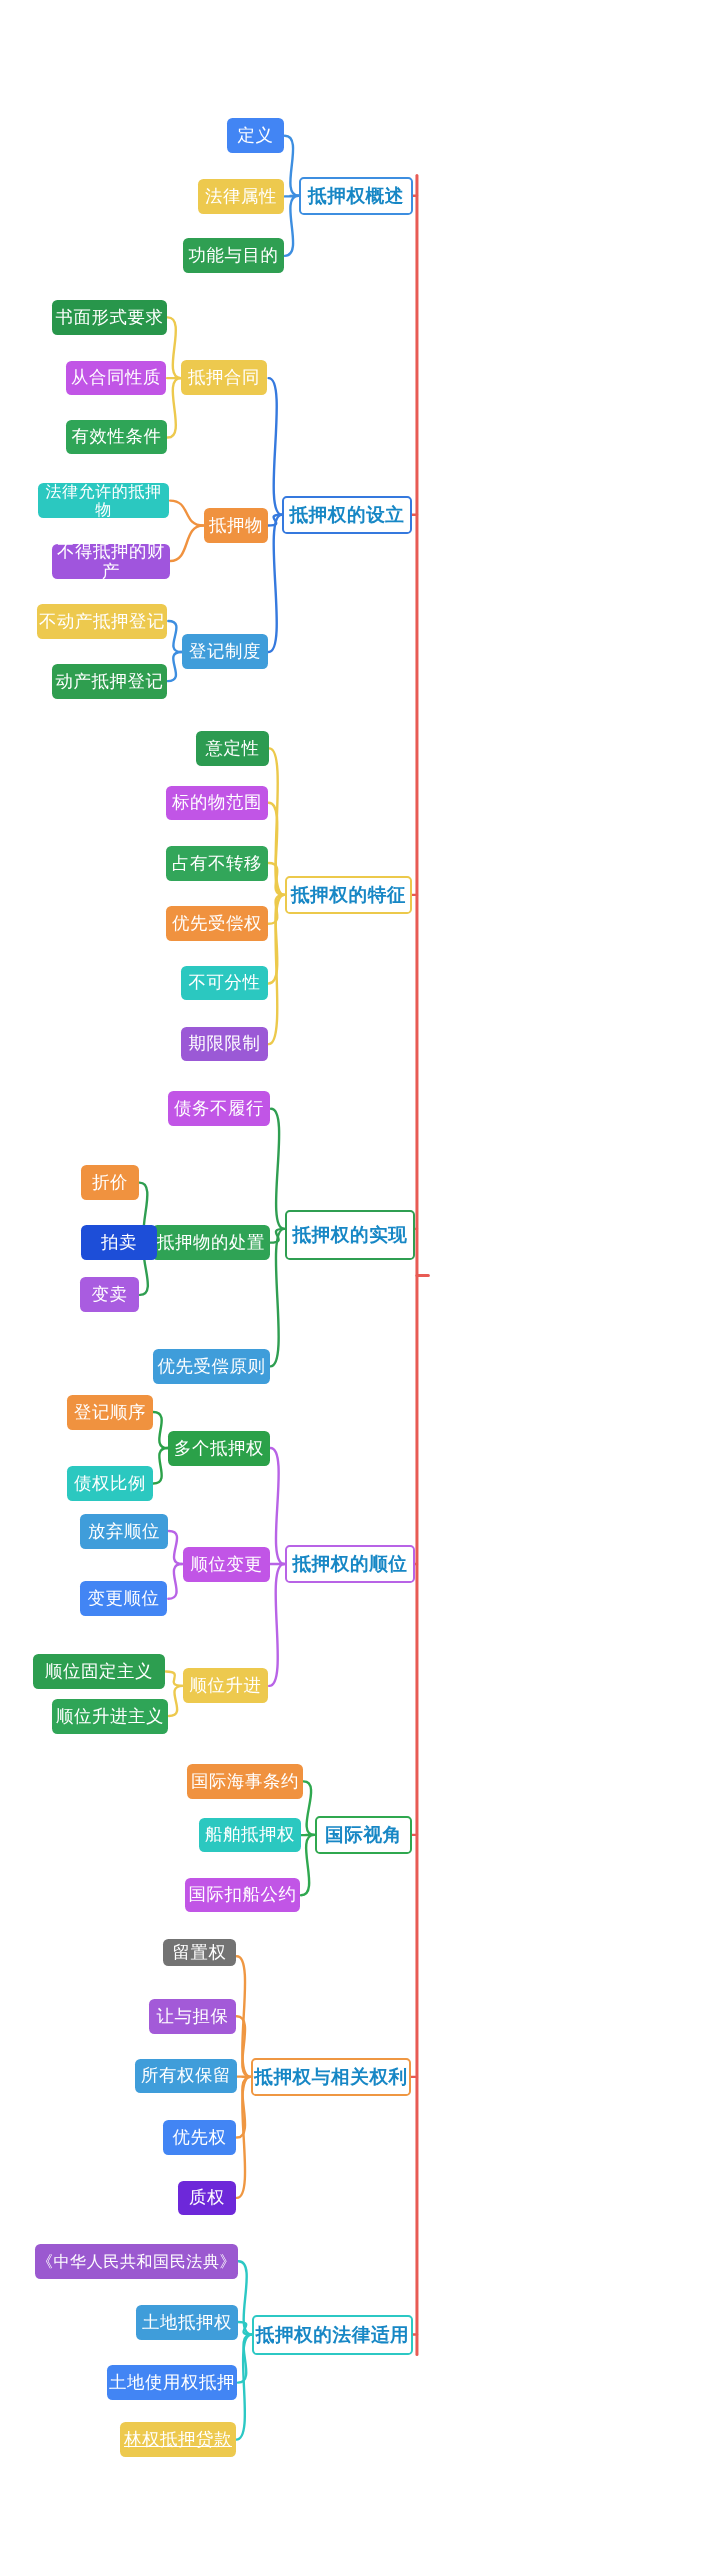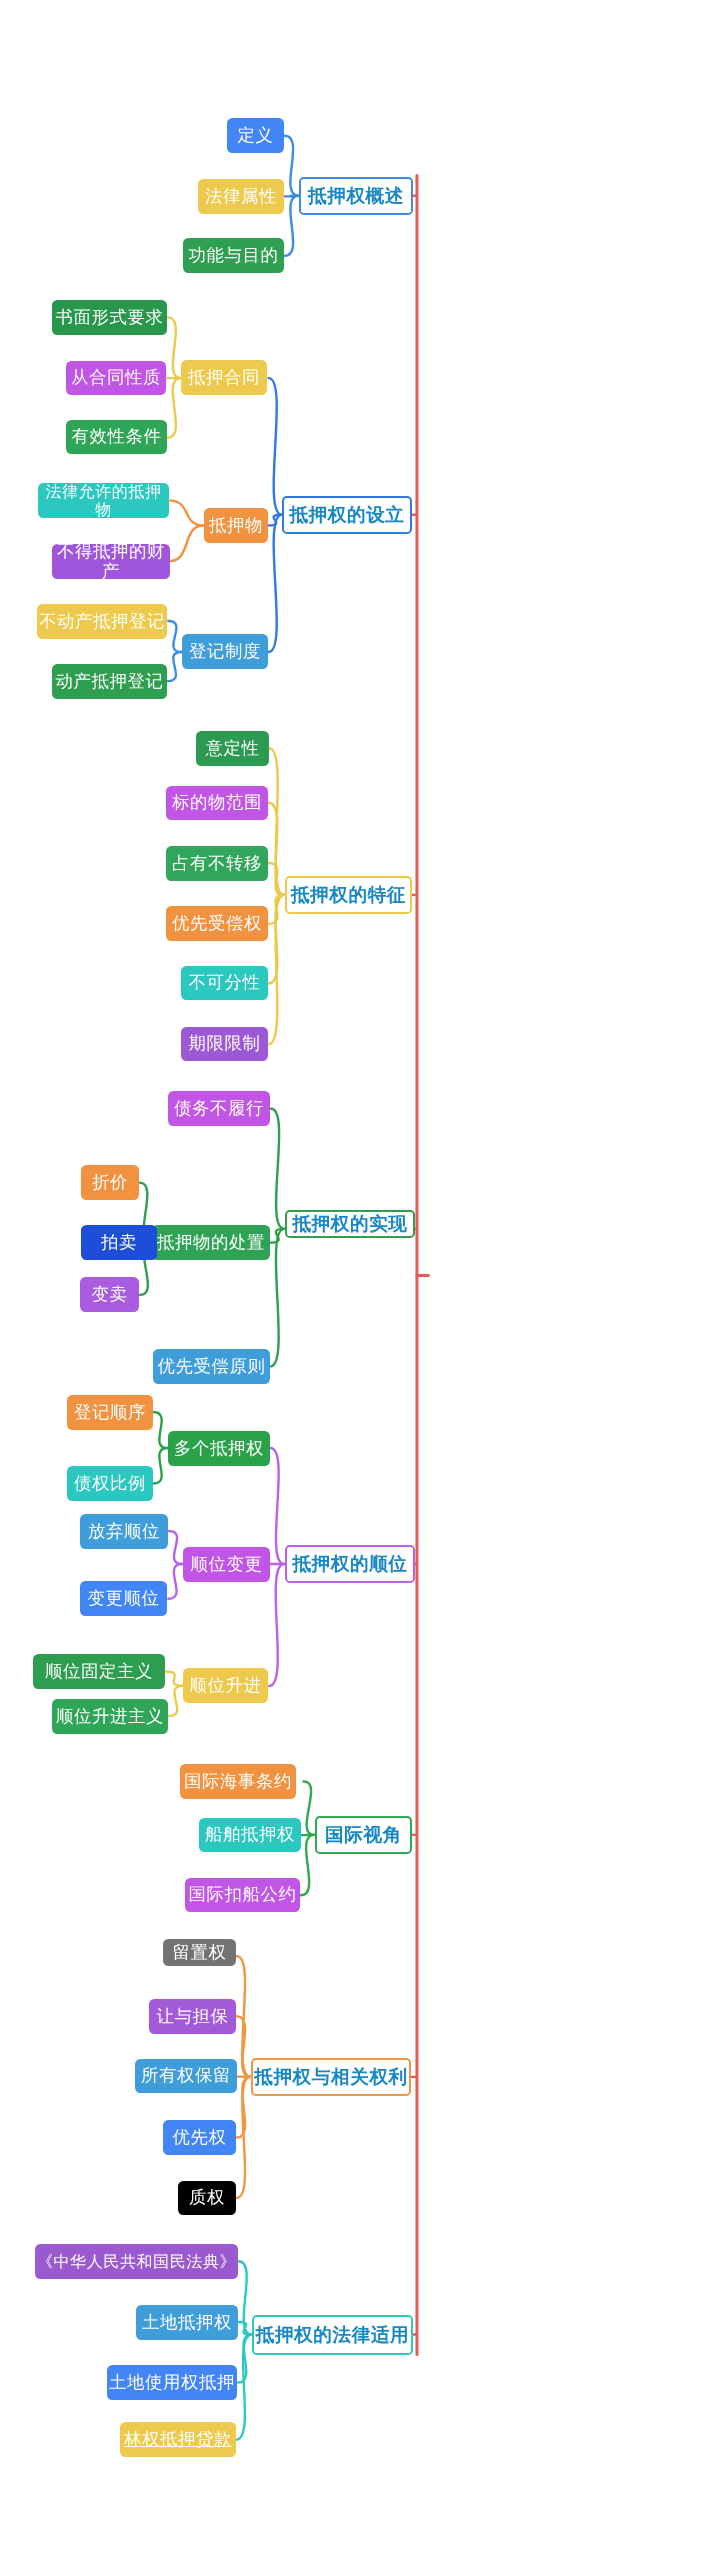--- a/index.html
+++ b/index.html
@@ -135,21 +135,21 @@
     </div>
     <div class="node leaf" style="left: 166px; top: 906px; width: 102px; height: 35px; background: rgb(240, 146, 63);">
       <span>优先受偿权</span>
     </div>
     <div class="node leaf" style="left: 181px; top: 966px; width: 87px; height: 34px; background: rgb(43, 200, 192);">
       <span>不可分性</span>
     </div>
     <div class="node leaf" style="left: 181px; top: 1027px; width: 87px; height: 34px; background: rgb(155, 89, 214);">
       <span>期限限制</span>
     </div>
-    <div class="node branch" style="left: 285px; top: 1210px; width: 130px; height: 28px; border: 2.4px solid rgb(47, 158, 81); color: rgb(23, 135, 197); background: rgb(255, 255, 255);">
+    <div class="node branch" style="left: 285px; top: 1210px; width: 130px; height: 50px; border: 2.4px solid rgb(47, 158, 81); color: rgb(23, 135, 197); background: rgb(255, 255, 255);">
       <span>抵押权的实现</span>
     </div>
     <div class="node leaf" style="left: 168px; top: 1091px; width: 102px; height: 35px; background: rgb(193, 85, 230);">
       <span>债务不履行</span>
     </div>
     <div class="node leaf" style="left: 152px; top: 1225px; width: 118px; height: 35px; background: rgb(47, 163, 85);">
       <span>抵押物的处置</span>
     </div>
     <div class="node leaf" style="left: 81px; top: 1165px; width: 58px; height: 35px; background: rgb(240, 146, 63);">
       <span>折价</span>
@@ -189,21 +189,21 @@
     </div>
     <div class="node leaf" style="left: 33px; top: 1654px; width: 132px; height: 35px; background: rgb(45, 158, 80);">
       <span>顺位固定主义</span>
     </div>
     <div class="node leaf" style="left: 52px; top: 1699px; width: 116px; height: 35px; background: rgb(47, 165, 87);">
       <span>顺位升进主义</span>
     </div>
     <div class="node branch" style="left: 315px; top: 1816px; width: 97px; height: 38px; border: 2.4px solid rgb(47, 168, 79); color: rgb(23, 135, 197); background: rgb(255, 255, 255);">
       <span>国际视角</span>
     </div>
-    <div class="node leaf" style="left: 180px; top: 1764px; width: 116px; height: 35px; background: rgb(240, 146, 63);">
+    <div class="node leaf" style="left: 187px; top: 1764px; width: 116px; height: 35px; background: rgb(240, 146, 63);">
       <span>国际海事条约</span>
     </div>
     <div class="node leaf" style="left: 199px; top: 1818px; width: 102px; height: 34px; background: rgb(43, 200, 192);">
       <span>船舶抵押权</span>
     </div>
     <div class="node leaf" style="left: 185px; top: 1878px; width: 115px; height: 34px; background: rgb(193, 85, 230);">
       <span>国际扣船公约</span>
     </div>
     <div class="node branch" style="left: 251px; top: 2058px; width: 160px; height: 38px; border: 2.4px solid rgb(239, 151, 66); color: rgb(23, 135, 197); background: rgb(255, 255, 255);">
       <span>抵押权与相关权利</span>
@@ -213,21 +213,21 @@
     </div>
     <div class="node leaf" style="left: 149px; top: 1999px; width: 87px; height: 35px; background: rgb(163, 90, 216);">
       <span>让与担保</span>
     </div>
     <div class="node leaf" style="left: 135px; top: 2059px; width: 102px; height: 34px; background: rgb(63, 157, 218);">
       <span>所有权保留</span>
     </div>
     <div class="node leaf" style="left: 163px; top: 2120px; width: 73px; height: 35px; background: rgb(66, 133, 244);">
       <span>优先权</span>
     </div>
-    <div class="node leaf" style="left: 178px; top: 2181px; width: 58px; height: 34px; background: #000000;">
+    <div class="node leaf" style="left: 178px; top: 2181px; width: 58px; height: 34px; background: #6d28d9;">
       <span>质权</span>
     </div>
     <div class="node branch" style="left: 252px; top: 2315px; width: 161px; height: 40px; border: 2.4px solid rgb(44, 200, 196); color: rgb(23, 135, 197); background: rgb(255, 255, 255);">
       <span>抵押权的法律适用</span>
     </div>
     <div class="node leaf small" style="left: 35px; top: 2244px; width: 203px; height: 35px; background: rgb(155, 89, 208);">
       <span>《中华人民共和国民法典》</span>
     </div>
     <div class="node leaf" style="left: 136px; top: 2305px; width: 102px; height: 35px; background: rgb(63, 157, 218);">
       <span>土地抵押权</span>

